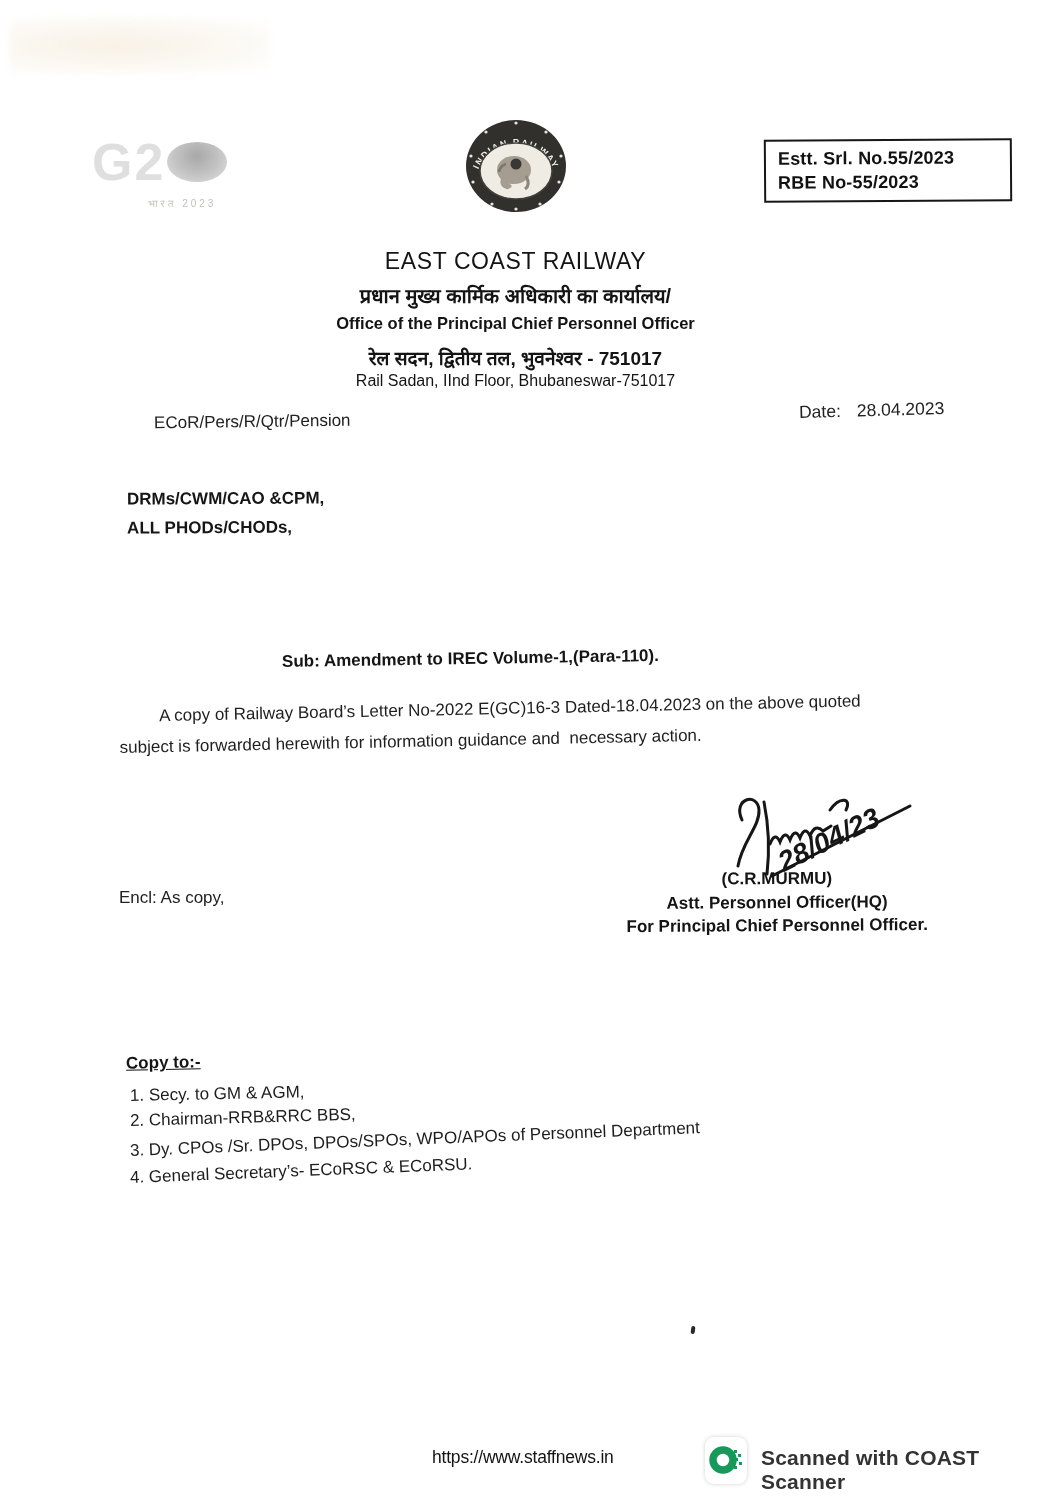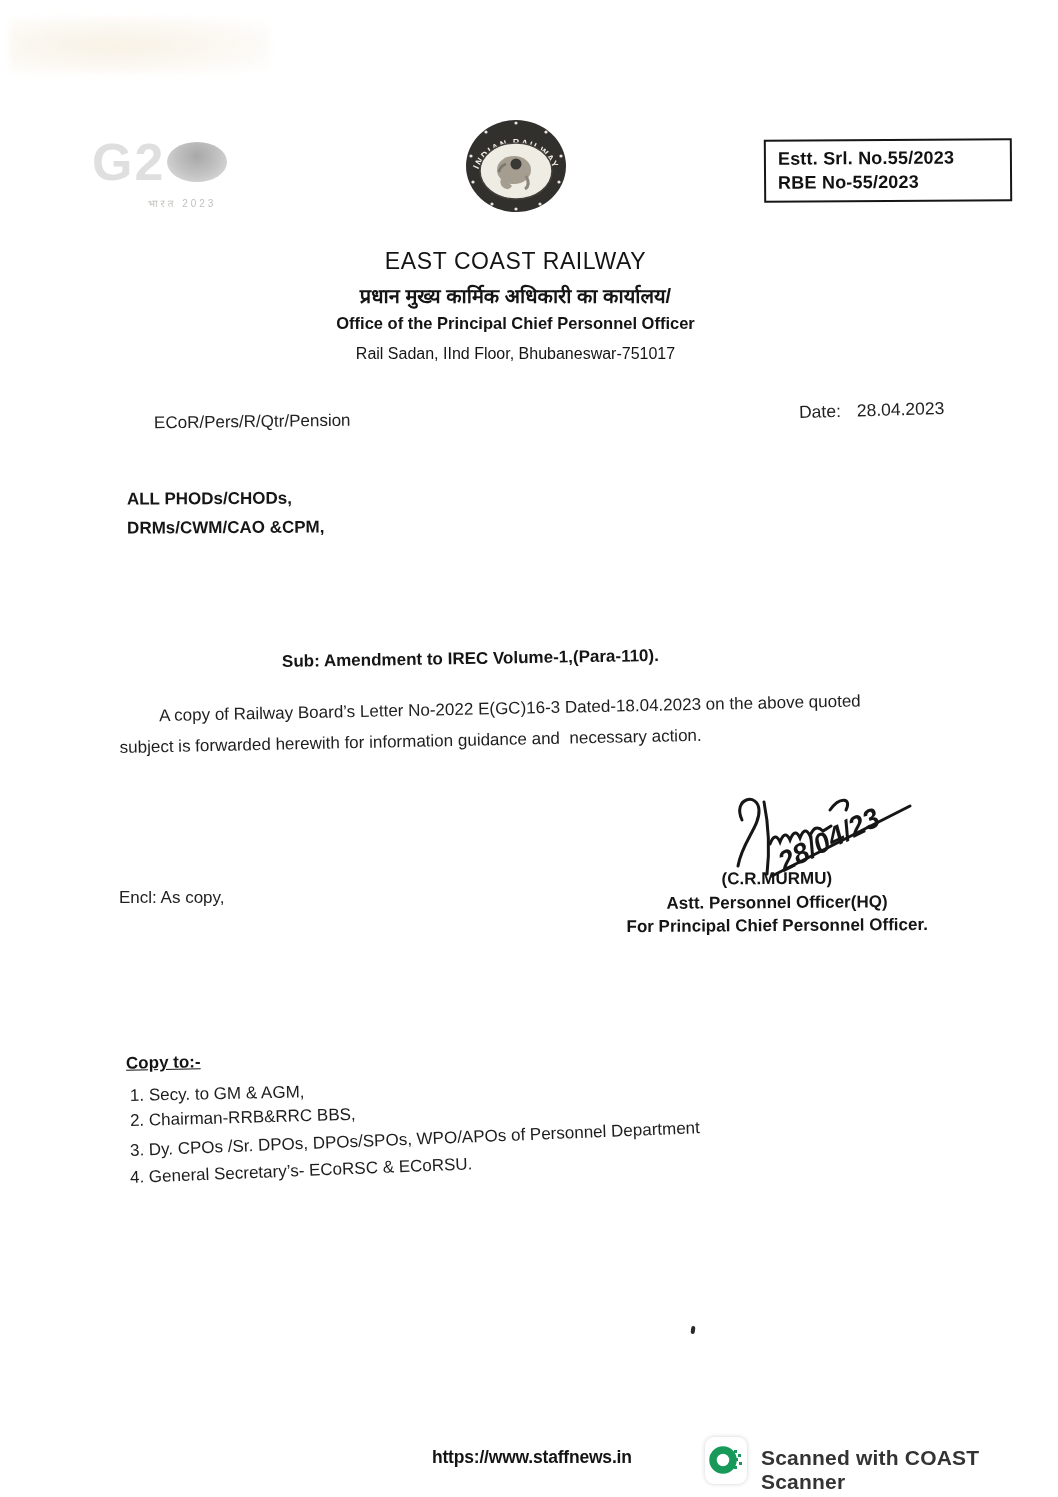--- a/index.html
+++ b/index.html
@@ -61,21 +61,21 @@
   .encl{left:119px;top:888px;font-size:17px;color:#222;}
   
   .copy-heading{left:126px;top:1053px;font-size:17px;font-weight:bold;text-decoration:underline;transform:rotate(-1deg);color:#141414;}
   .ci{font-size:17px;color:#1d1d1d;transform-origin:left center;}
   .ci1{left:130px;top:1086px;transform:rotate(-1.2deg);}
   .ci2{left:130px;top:1111px;transform:rotate(-1.6deg);}
   .ci3{left:130px;top:1141px;transform:rotate(-2.3deg);}
   .ci4{left:130px;top:1168px;transform:rotate(-2.3deg);}
   .speck{left:691px;top:1326px;width:4px;height:8px;background:#2a2a2a;border-radius:2px;transform:rotate(8deg);}
   
-  .foot-url{left:432px;top:1447px;font-size:17.5px;font-weight:bold;color:#141414;letter-spacing:-0.2px;}
+  .foot-url{left:432px;top:1447px;font-size:17.5px;font-weight:normal;color:#141414;letter-spacing:-0.2px;}
   .oken-badge{left:705px;top:1437px;width:42px;height:47px;background:#fff;border-radius:9px;box-shadow:0 0 4px rgba(0,0,0,0.18);}
   .foot-scan{left:761px;top:1446px;font-size:21px;font-weight:600;color:#333;letter-spacing:.2px;}
 </style>
 </head>
 <body>
 
 <div class="abs smudge"></div>
 
 <div class="abs g20">
   <span class="g20-text">G2</span><span class="g20-blob"></span>
@@ -114,31 +114,32 @@
 
 <div class="abs stamp">
   <div>Estt. Srl. No.55/2023</div>
   <div>RBE No-55/2023</div>
 </div>
 
 <div class="abs letterhead">
   <div class="lh-org">EAST COAST RAILWAY</div>
   <div class="lh-hi1">प्रधान मुख्य कार्मिक अधिकारी का कार्यालय/</div>
   <div class="lh-en1">Office of the Principal Chief Personnel Officer</div>
+  <div class="lh-hi2">रेल सदन, द्वितीय तल,  भुवनेश्वर - 751017</div>
   <div class="lh-en2">Rail Sadan, IInd Floor, Bhubaneswar-751017</div>
 </div>
 
 <div class="abs refno">ECoR/Pers/R/Qtr/Pension</div>
 <div class="abs dateline">
   <span>Date:</span><span class="gap"></span><span>28.04.2023</span>
 </div>
 
 <div class="abs addr">
+  <div>DRMs/CWM/CAO &amp;CPM,</div>
   <div>ALL PHODs/CHODs,</div>
-  <div>DRMs/CWM/CAO &amp;CPM,</div>
 </div>
 
 <div class="abs subject">Sub: Amendment to IREC Volume-1,(Para-110).</div>
 
 <div class="abs bodypara">
   <div class="line line1">A copy of Railway Board’s Letter No-2022 E(GC)16-3 Dated-18.04.2023 on the above quoted</div>
   <div class="line">subject is forwarded herewith for information guidance and  necessary action.</div>
 </div>
 
 <svg class="abs sig-svg" viewBox="0 0 230 100">

